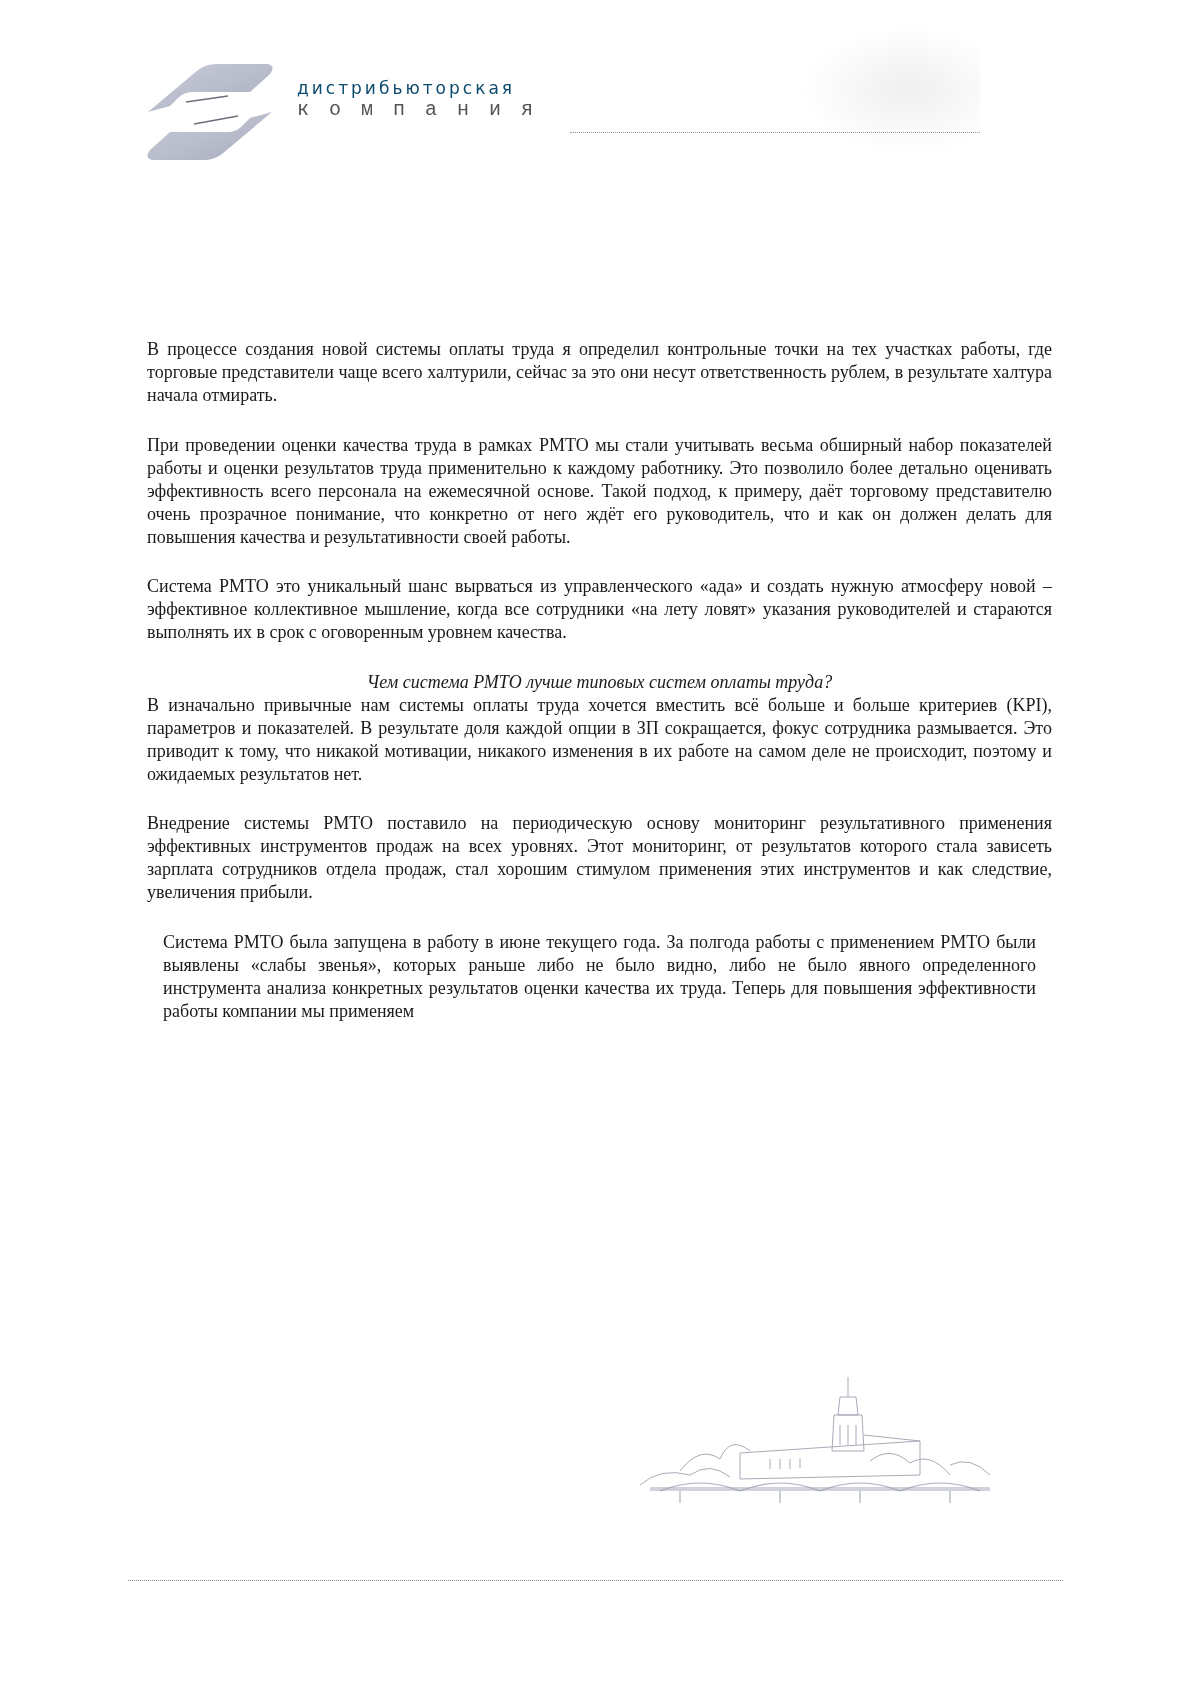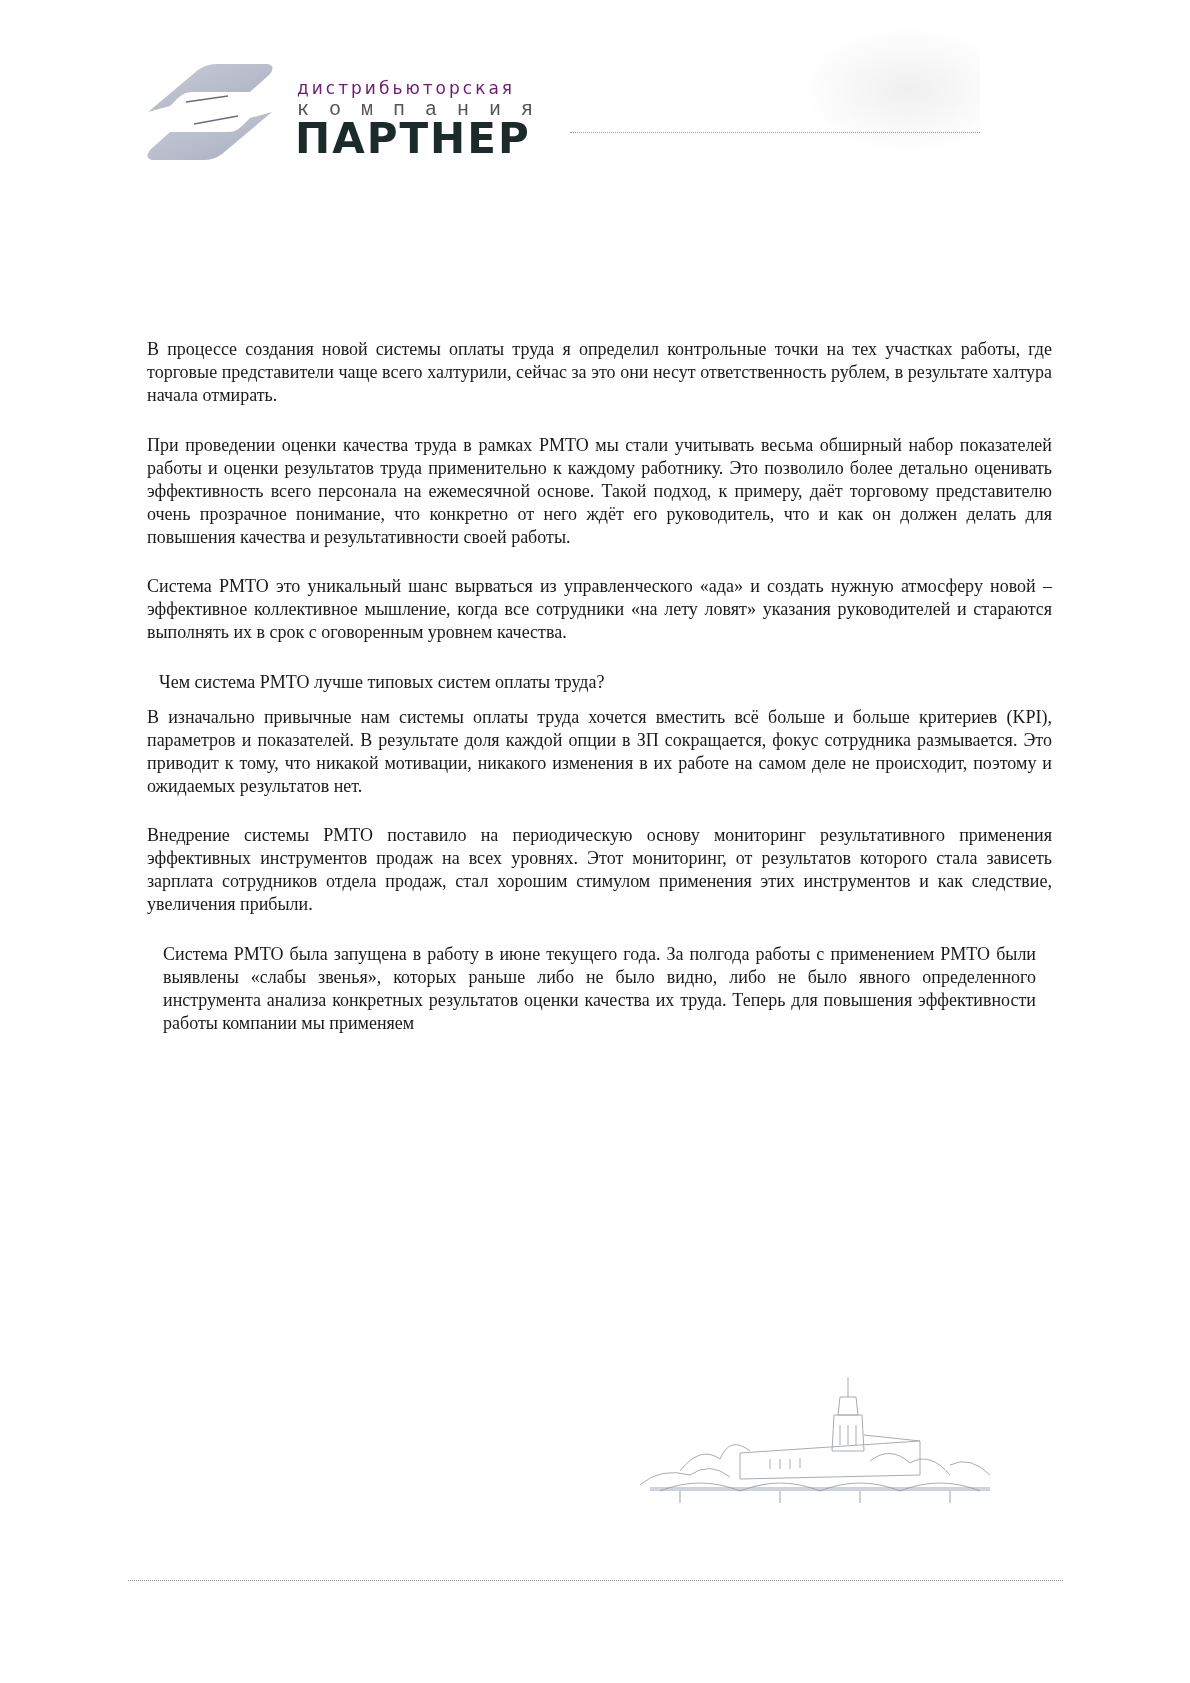--- a/index.html
+++ b/index.html
@@ -5,21 +5,21 @@
     html, body { margin: 0; padding: 0; }
     body {
       width: 1190px; height: 1683px; background: #ffffff;
       position: relative; overflow: hidden;
       font-family: "Liberation Serif", "DejaVu Serif", serif; color: #1a1a1a;
     }
     .logo { position: absolute; left: 140px; top: 62px; width: 420px; height: 100px; }
     .logo-mark { position: absolute; left: 0; top: 0; width: 140px; height: 100px; }
     .logo-sub1 {
       position: absolute; left: 157px; top: 16px;
-      font-family: "DejaVu Sans", sans-serif; font-size: 17px; color: #701a75;
+      font-family: "DejaVu Sans", sans-serif; font-size: 17px; color: #0c4a6e;
       letter-spacing: 3px; white-space: nowrap;
     }
     .logo-sub2 {
       position: absolute; left: 157px; top: 36px;
       font-family: Liberation Mono, monospace; font-size: 20px; color: #555;
       letter-spacing: 20px; white-space: nowrap;
     }
     .logo-main {
       position: absolute; left: 155px; top: 52px;
       font-family: "DejaVu Sans", sans-serif; font-weight: bold;
@@ -31,21 +31,21 @@
     }
     .corner-smudge {
       position: absolute; left: 800px; top: 25px; width: 180px; height: 130px;
       background: radial-gradient(ellipse at 60% 50%, rgba(210,210,210,0.35), rgba(255,255,255,0) 70%);
     }
     .body {
       position: absolute; left: 147px; top: 338px; width: 905px;
       font-size: 18px; line-height: 23px;
     }
     .body p { margin: 0 0 26.5px 0; text-align: justify; }
-    .body p.q { margin: 12px; text-align: left; }
+    .body p.q { margin: 0; font-style: italic; text-align: center; }
     .body p.last { margin: 16px; }
     .footer {
       position: absolute; left: 140px; top: 1476px;
       font-family: "DejaVu Sans", sans-serif; font-size: 15.5px; color: #222;
       line-height: 24px;
     }
     .footer div { white-space: nowrap; }
     .footer-art { position: absolute; left: 620px; top: 1375px; width: 430px; height: 130px; }
     .footer-line {
       position: absolute; left: 128px; top: 1580px; width: 935px; height: 0;
@@ -67,21 +67,20 @@
     </defs>
     <path d="M8 50 L58 8 Q66 2 76 2 L128 2 Q136 4 130 12 L110 30 L52 30 Q44 30 38 36 L30 44 Z" fill="url(#lg)"></path>
     <path d="M132 50 L82 92 Q74 98 64 98 L12 98 Q4 96 10 88 L30 70 L88 70 Q96 70 102 64 L110 56 Z" fill="url(#lg)"></path>
     <path d="M30 48 L60 30 L112 30 L108 40 L86 52 Z" fill="#ffffff"></path>
     <path d="M110 52 L80 70 L28 70 L32 60 L54 48 Z" fill="#ffffff"></path>
     <line x1="46" y1="40" x2="88" y2="34" stroke="#6b6f7a" stroke-width="1.5"></line>
     <line x1="54" y1="62" x2="98" y2="54" stroke="#6b6f7a" stroke-width="1.5"></line>
   </svg>
   <div class="logo-sub1">дистрибьюторская</div>
   <div class="logo-sub2">компания</div>
-  <div class="logo-main">ПАРТНЕР</div>
 </div>
 <div class="header-line"></div>
 
 <div class="body">
   <p>В процессе создания новой системы оплаты труда я определил контрольные точки на тех участках работы, где торговые представители чаще всего халтурили, сейчас за это они несут ответственность рублем, в результате халтура начала отмирать.</p>
   <p>При проведении оценки качества труда в рамках РМТО мы стали учитывать весьма обширный набор показателей работы и оценки результатов труда применительно к каждому работнику. Это позволило более детально оценивать эффективность всего персонала на ежемесячной основе. Такой подход, к примеру, даёт торговому представителю очень прозрачное понимание, что конкретно от него ждёт его руководитель, что и как он должен делать для повышения качества и результативности своей работы.</p>
   <p>Система РМТО это уникальный шанс вырваться из управленческого «ада» и создать нужную атмосферу новой – эффективное коллективное мышление, когда все сотрудники «на лету ловят» указания руководителей и стараются выполнять их в срок с оговоренным уровнем качества.</p>
   <p class="q">Чем система РМТО лучше типовых систем оплаты труда?</p>
   <p>В изначально привычные нам системы оплаты труда хочется вместить всё больше и больше критериев (KPI), параметров и показателей. В результате доля каждой опции в ЗП сокращается, фокус сотрудника размывается. Это приводит к тому, что никакой мотивации, никакого изменения в их работе на самом деле не происходит, поэтому и ожидаемых результатов нет.</p>
   <p>Внедрение системы РМТО поставило на периодическую основу мониторинг результативного применения эффективных инструментов продаж на всех уровнях. Этот мониторинг, от результатов которого стала зависеть зарплата сотрудников отдела продаж, стал хорошим стимулом применения этих инструментов и как следствие, увеличения прибыли.</p>

